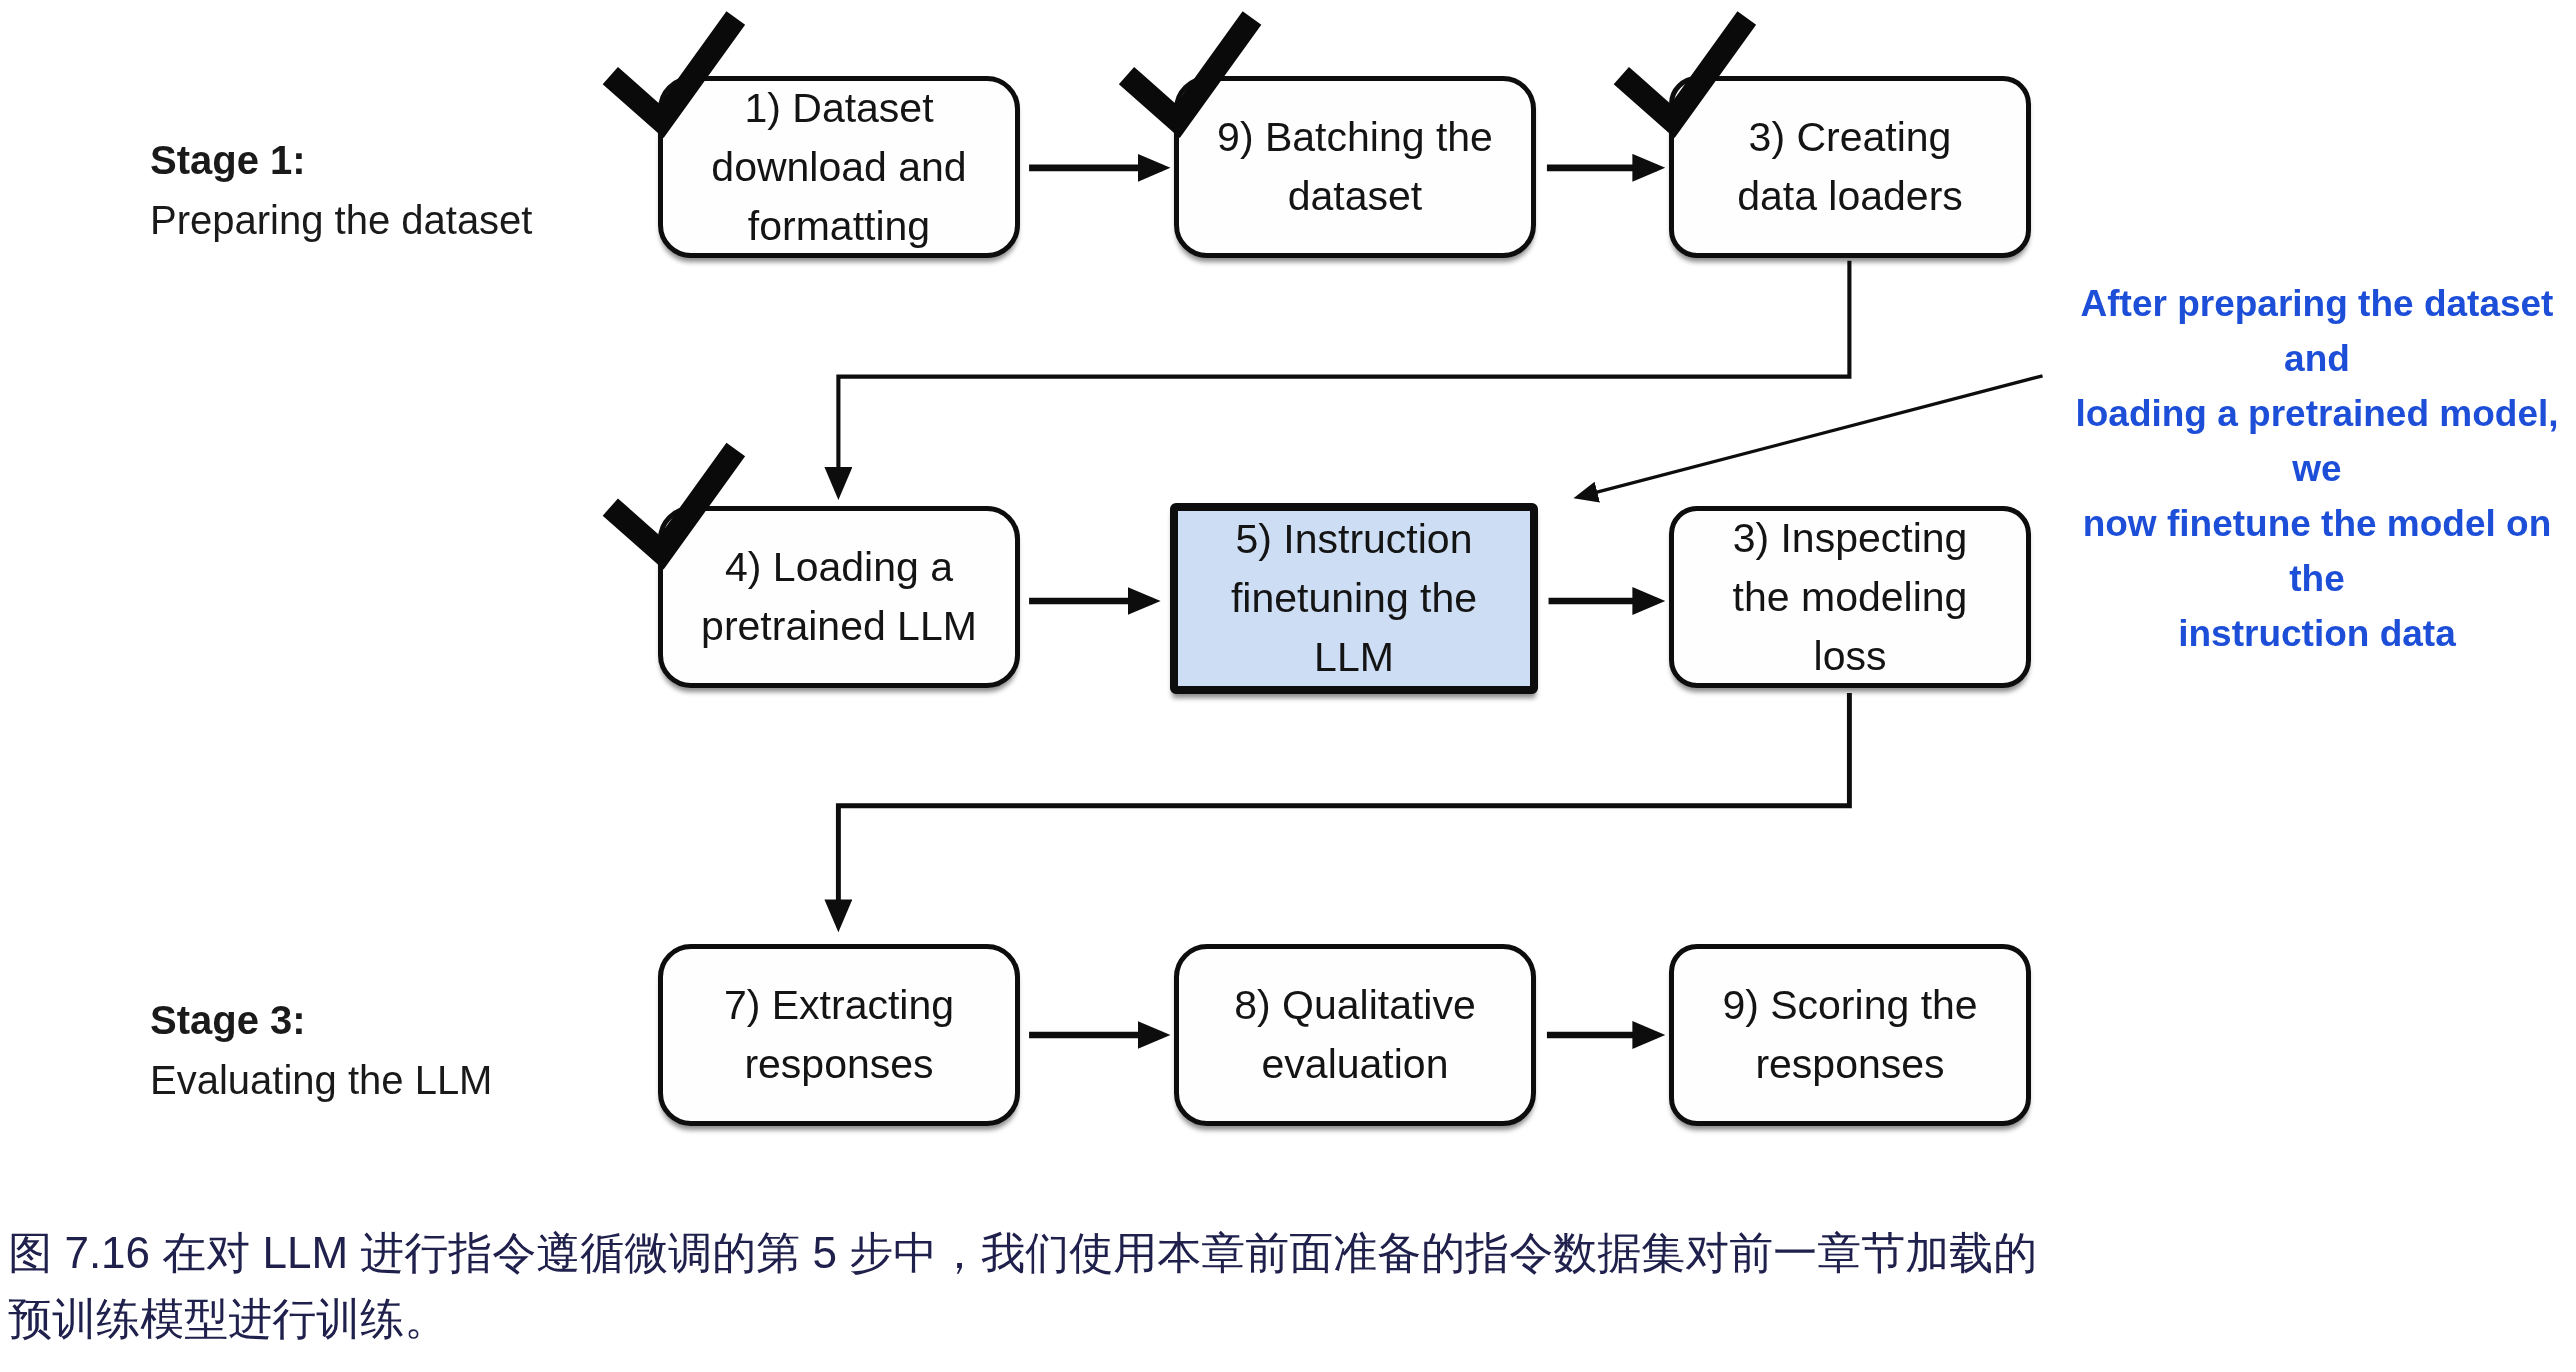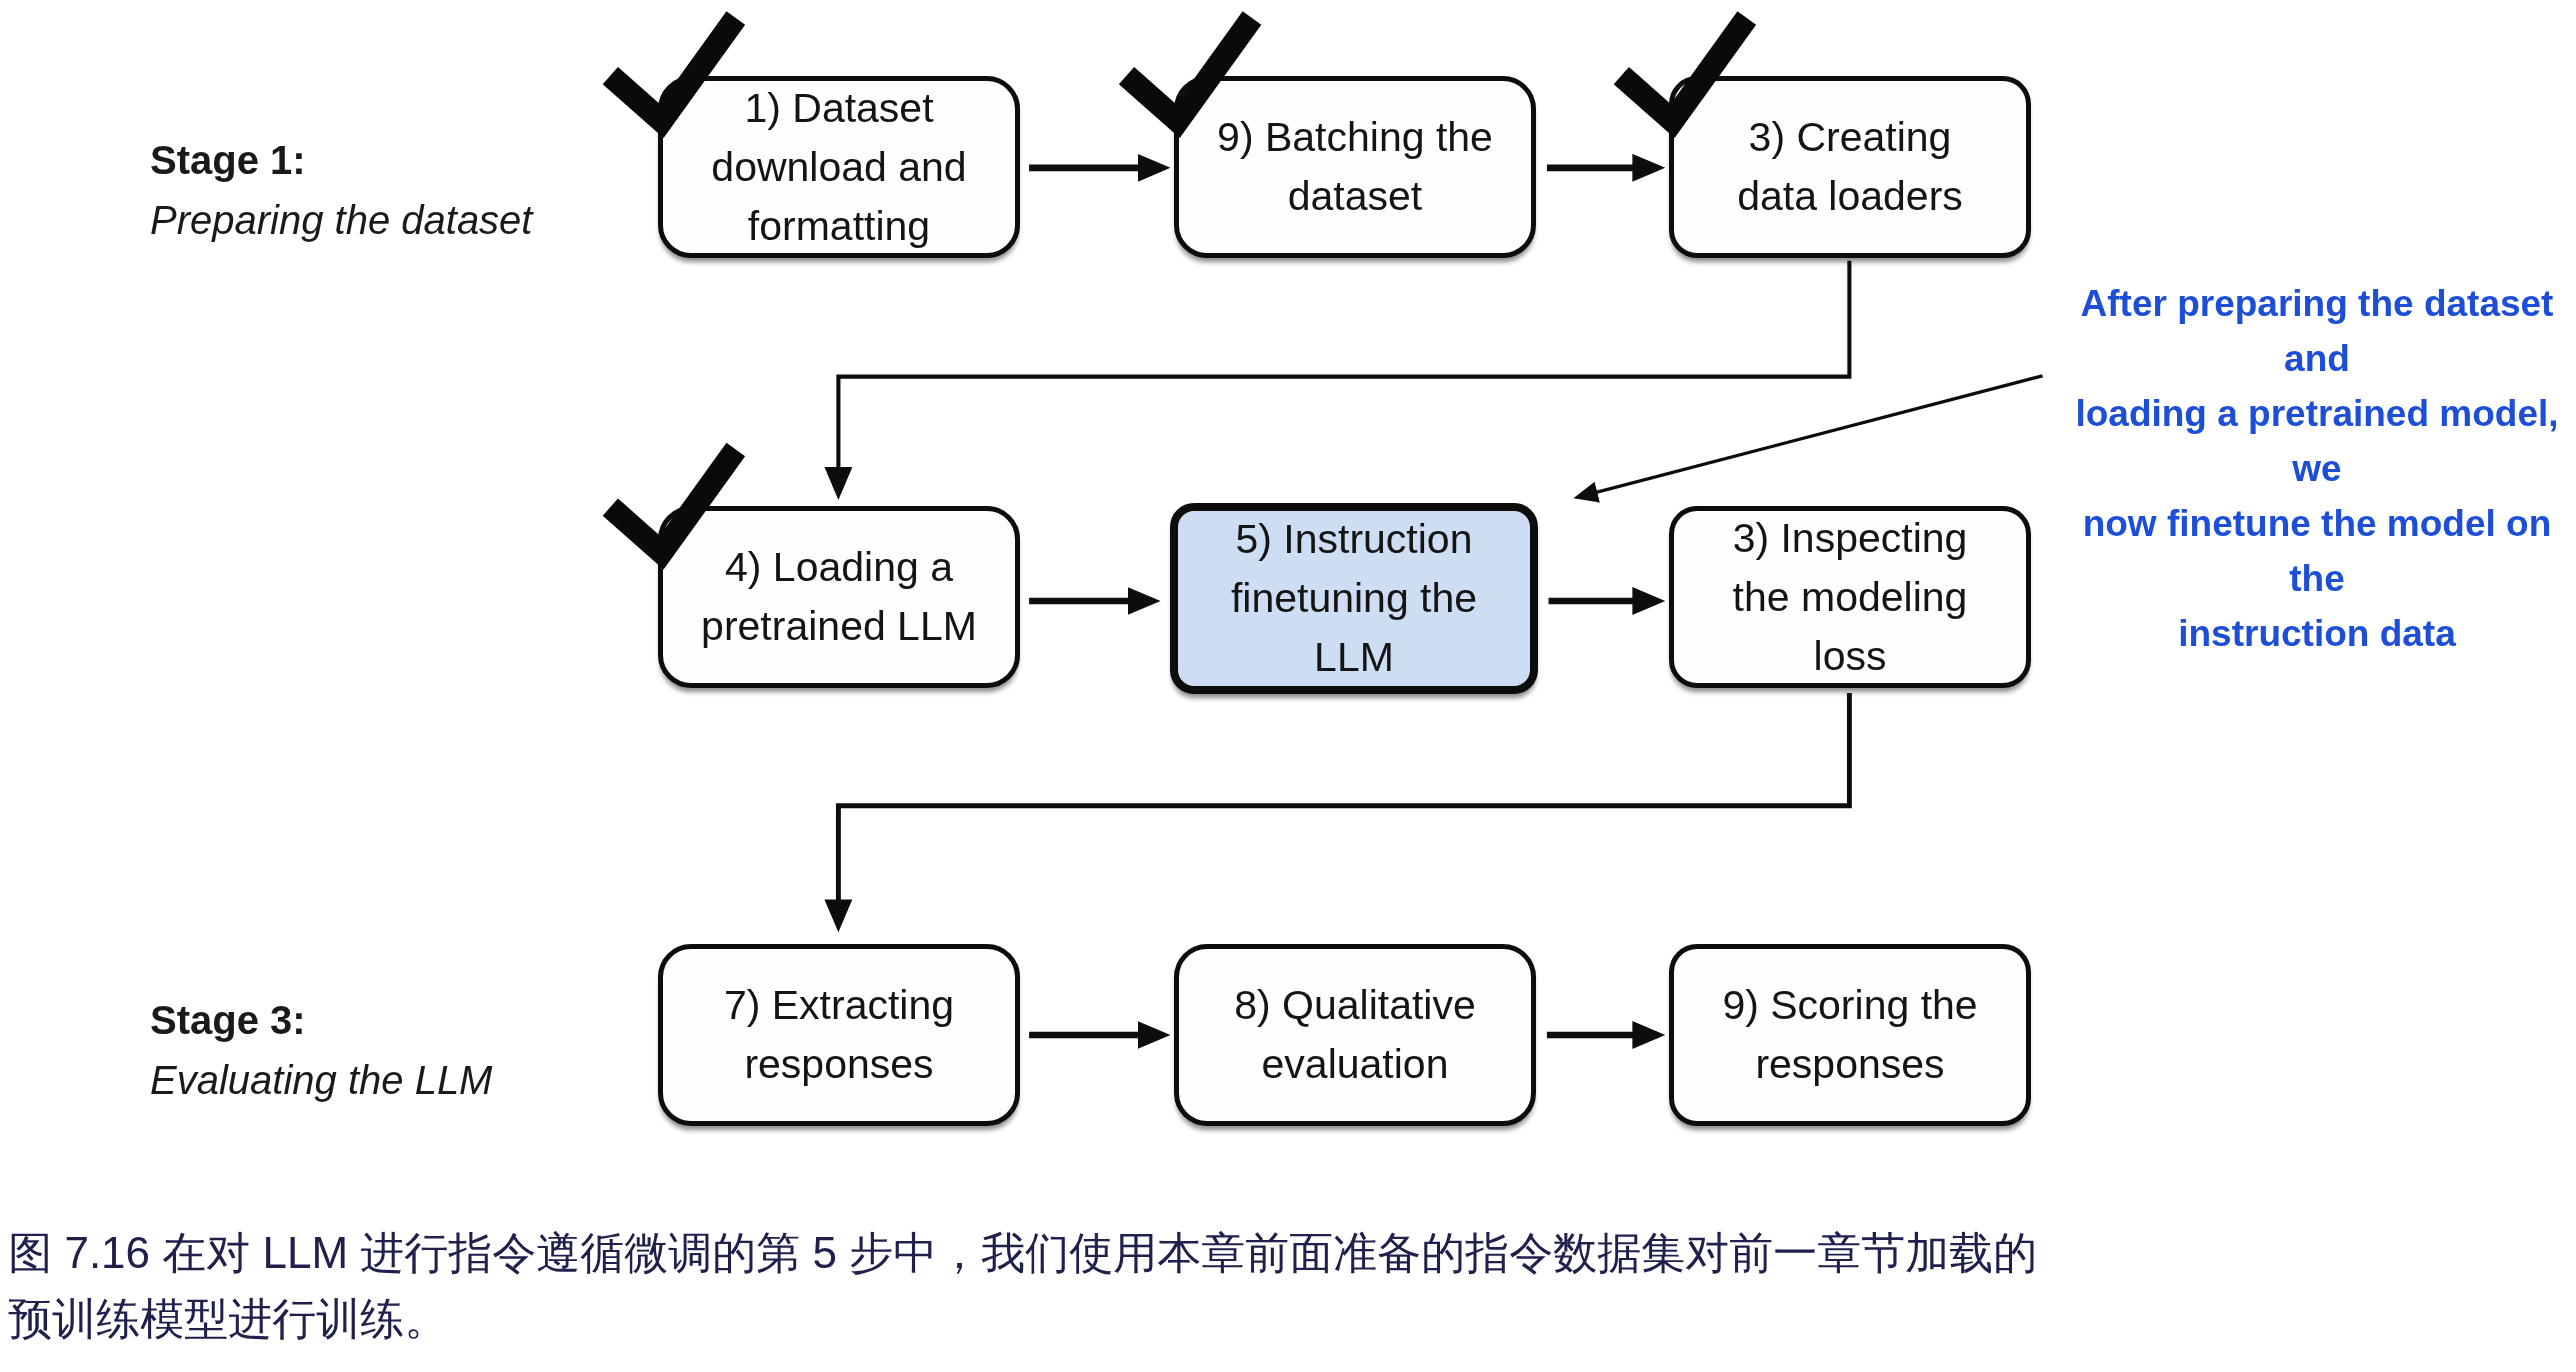--- a/index.html
+++ b/index.html
@@ -33,21 +33,21 @@
     font-size: 41px;
     line-height: 59px;
     color: #141414;
     white-space: pre-line;
     box-shadow: 0 5.8px 5.8px -2.5px rgba(0,0,0,0.45);
     z-index: 2;
   }
   .flow-box.highlighted {
     background: #cdddf3;
     border-width: 8.2px;
-    border-radius: 24px;
+    border-radius: 6px;
     width: 368px;
     height: 191px;
   }
   .col1 { left: 658px; }
   .col2 { left: 1174px; }
   .col3 { left: 1669px; border-radius: 28px; }
   .row1 { top: 76px; }
   .row2 { top: 506px; }
   .row3 { top: 944px; }
   .flow-box.highlighted.col2 { left: 1170px; }
@@ -56,21 +56,21 @@
   .stage-label {
     position: absolute;
     left: 150px;
     width: 575px;
     font-size: 40px;
     line-height: 60px;
     color: #1a1a1a;
     z-index: 2;
   }
   .stage-label .stage-title { display: block; font-weight: bold; }
-  .stage-label .stage-subtitle { display: block; font-weight: normal; font-style: italic; }
+  .stage-label .stage-subtitle { display: block; font-weight: normal; }
   #stage-1 { top: 130px; }
   #stage-2 { top: 555px; }
   #stage-3 { top: 990px; }
 
   .annotation-note {
     position: absolute;
     left: 2059px;
     top: 276px;
     width: 516px;
     text-align: center;

